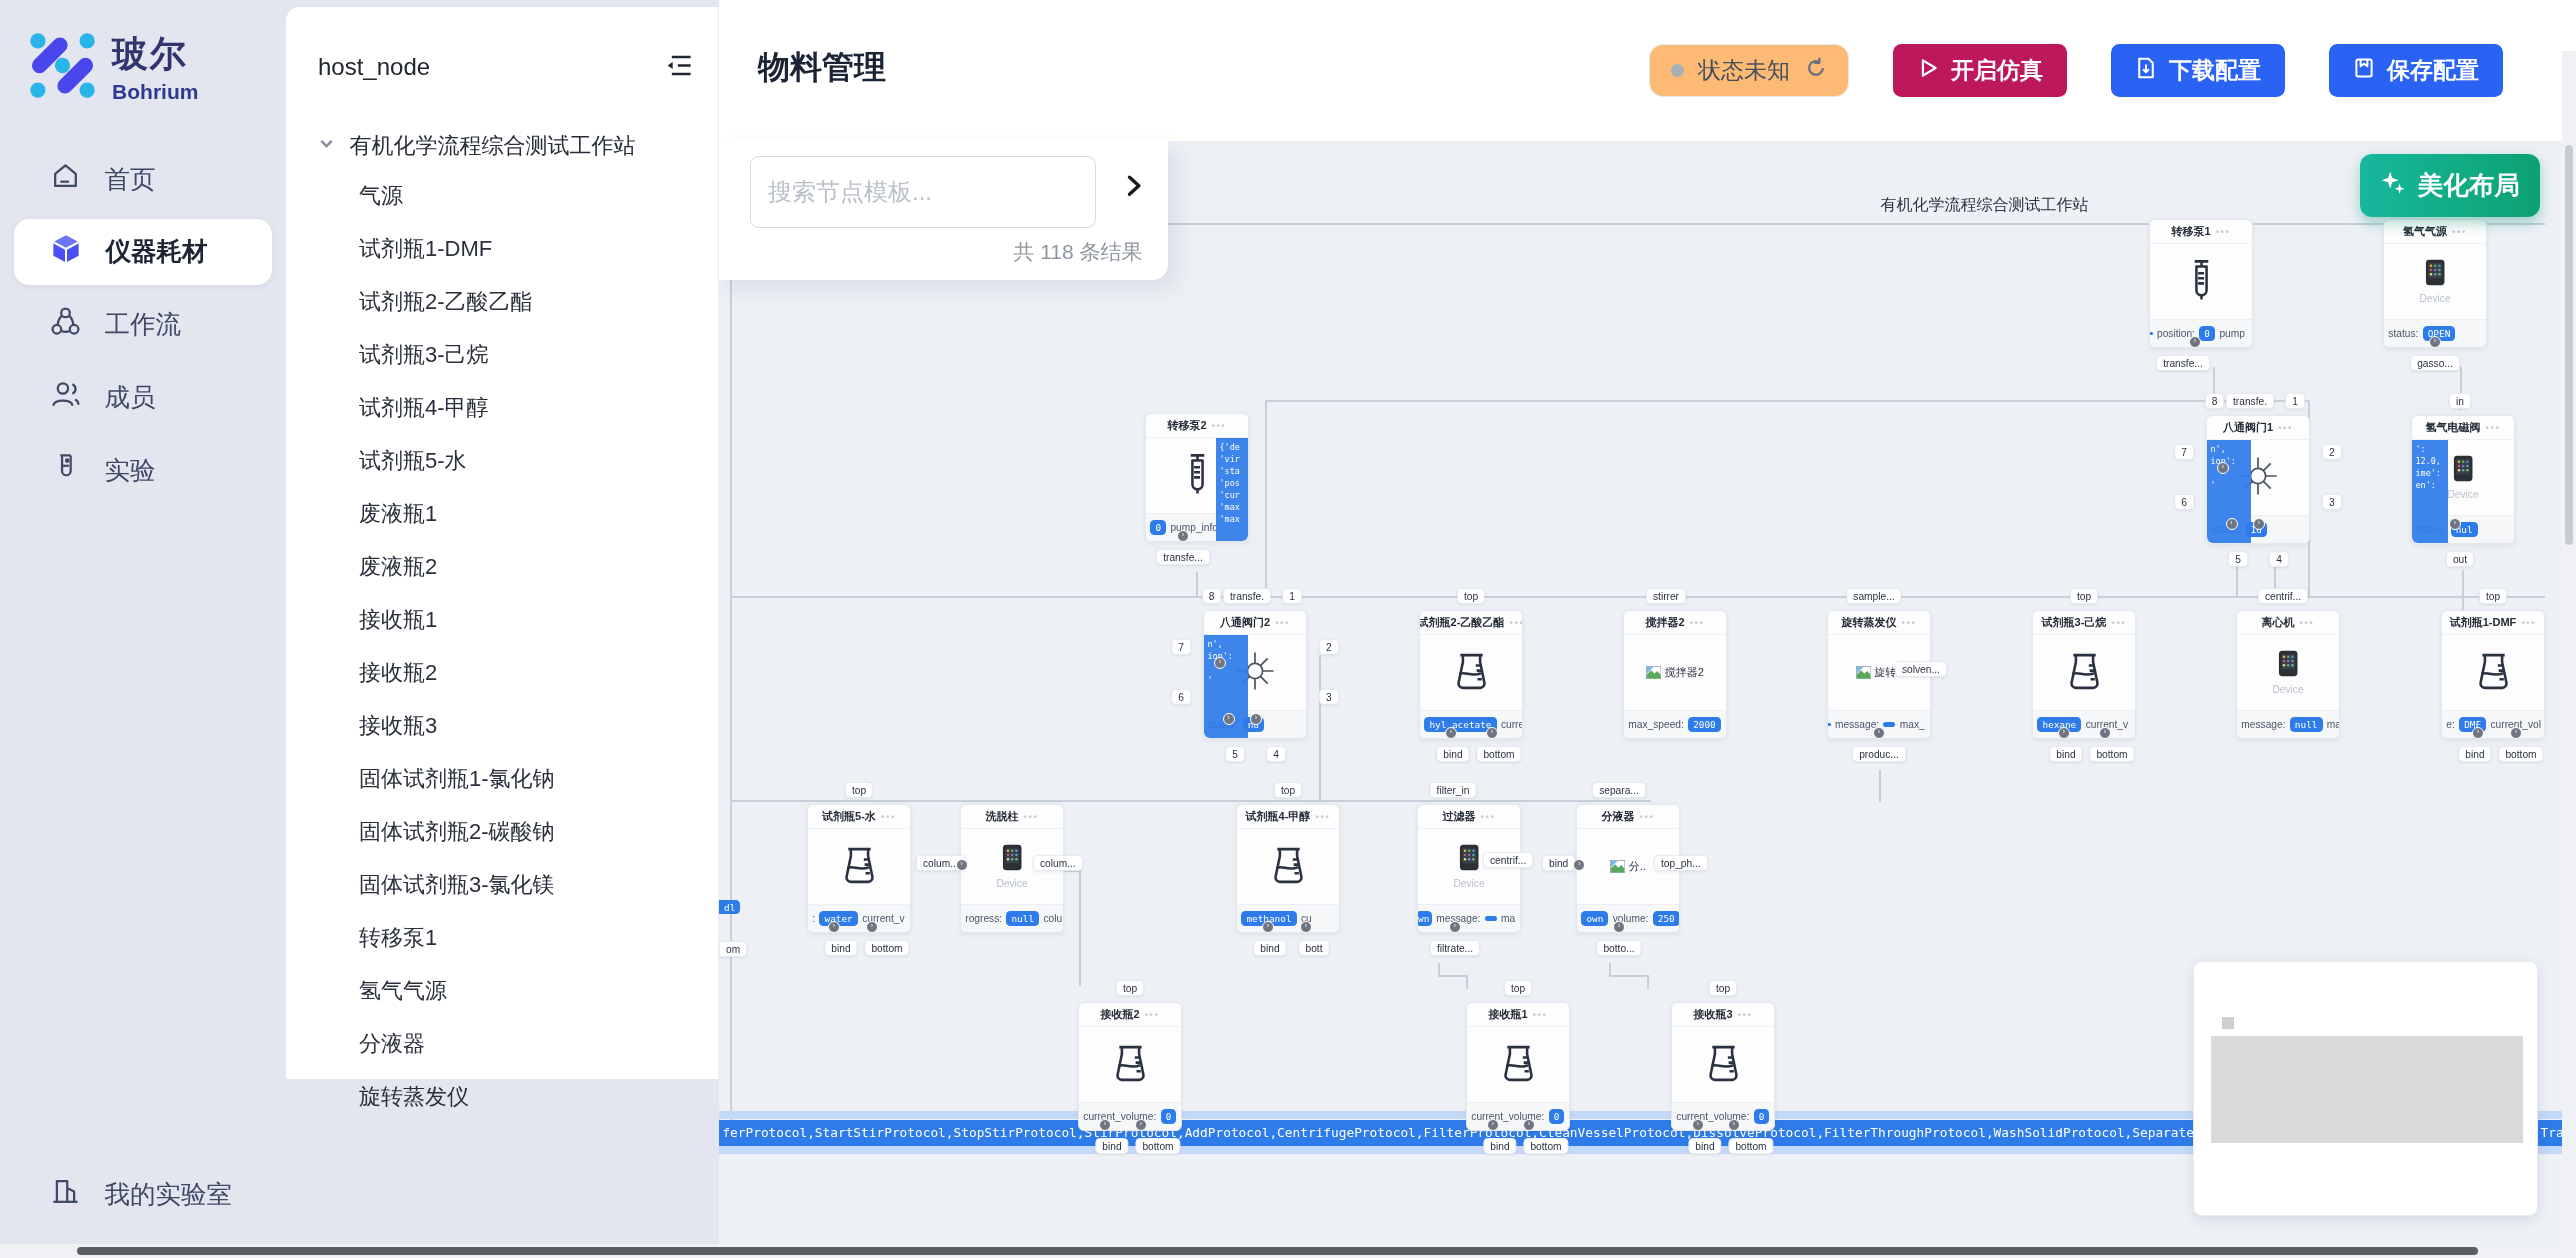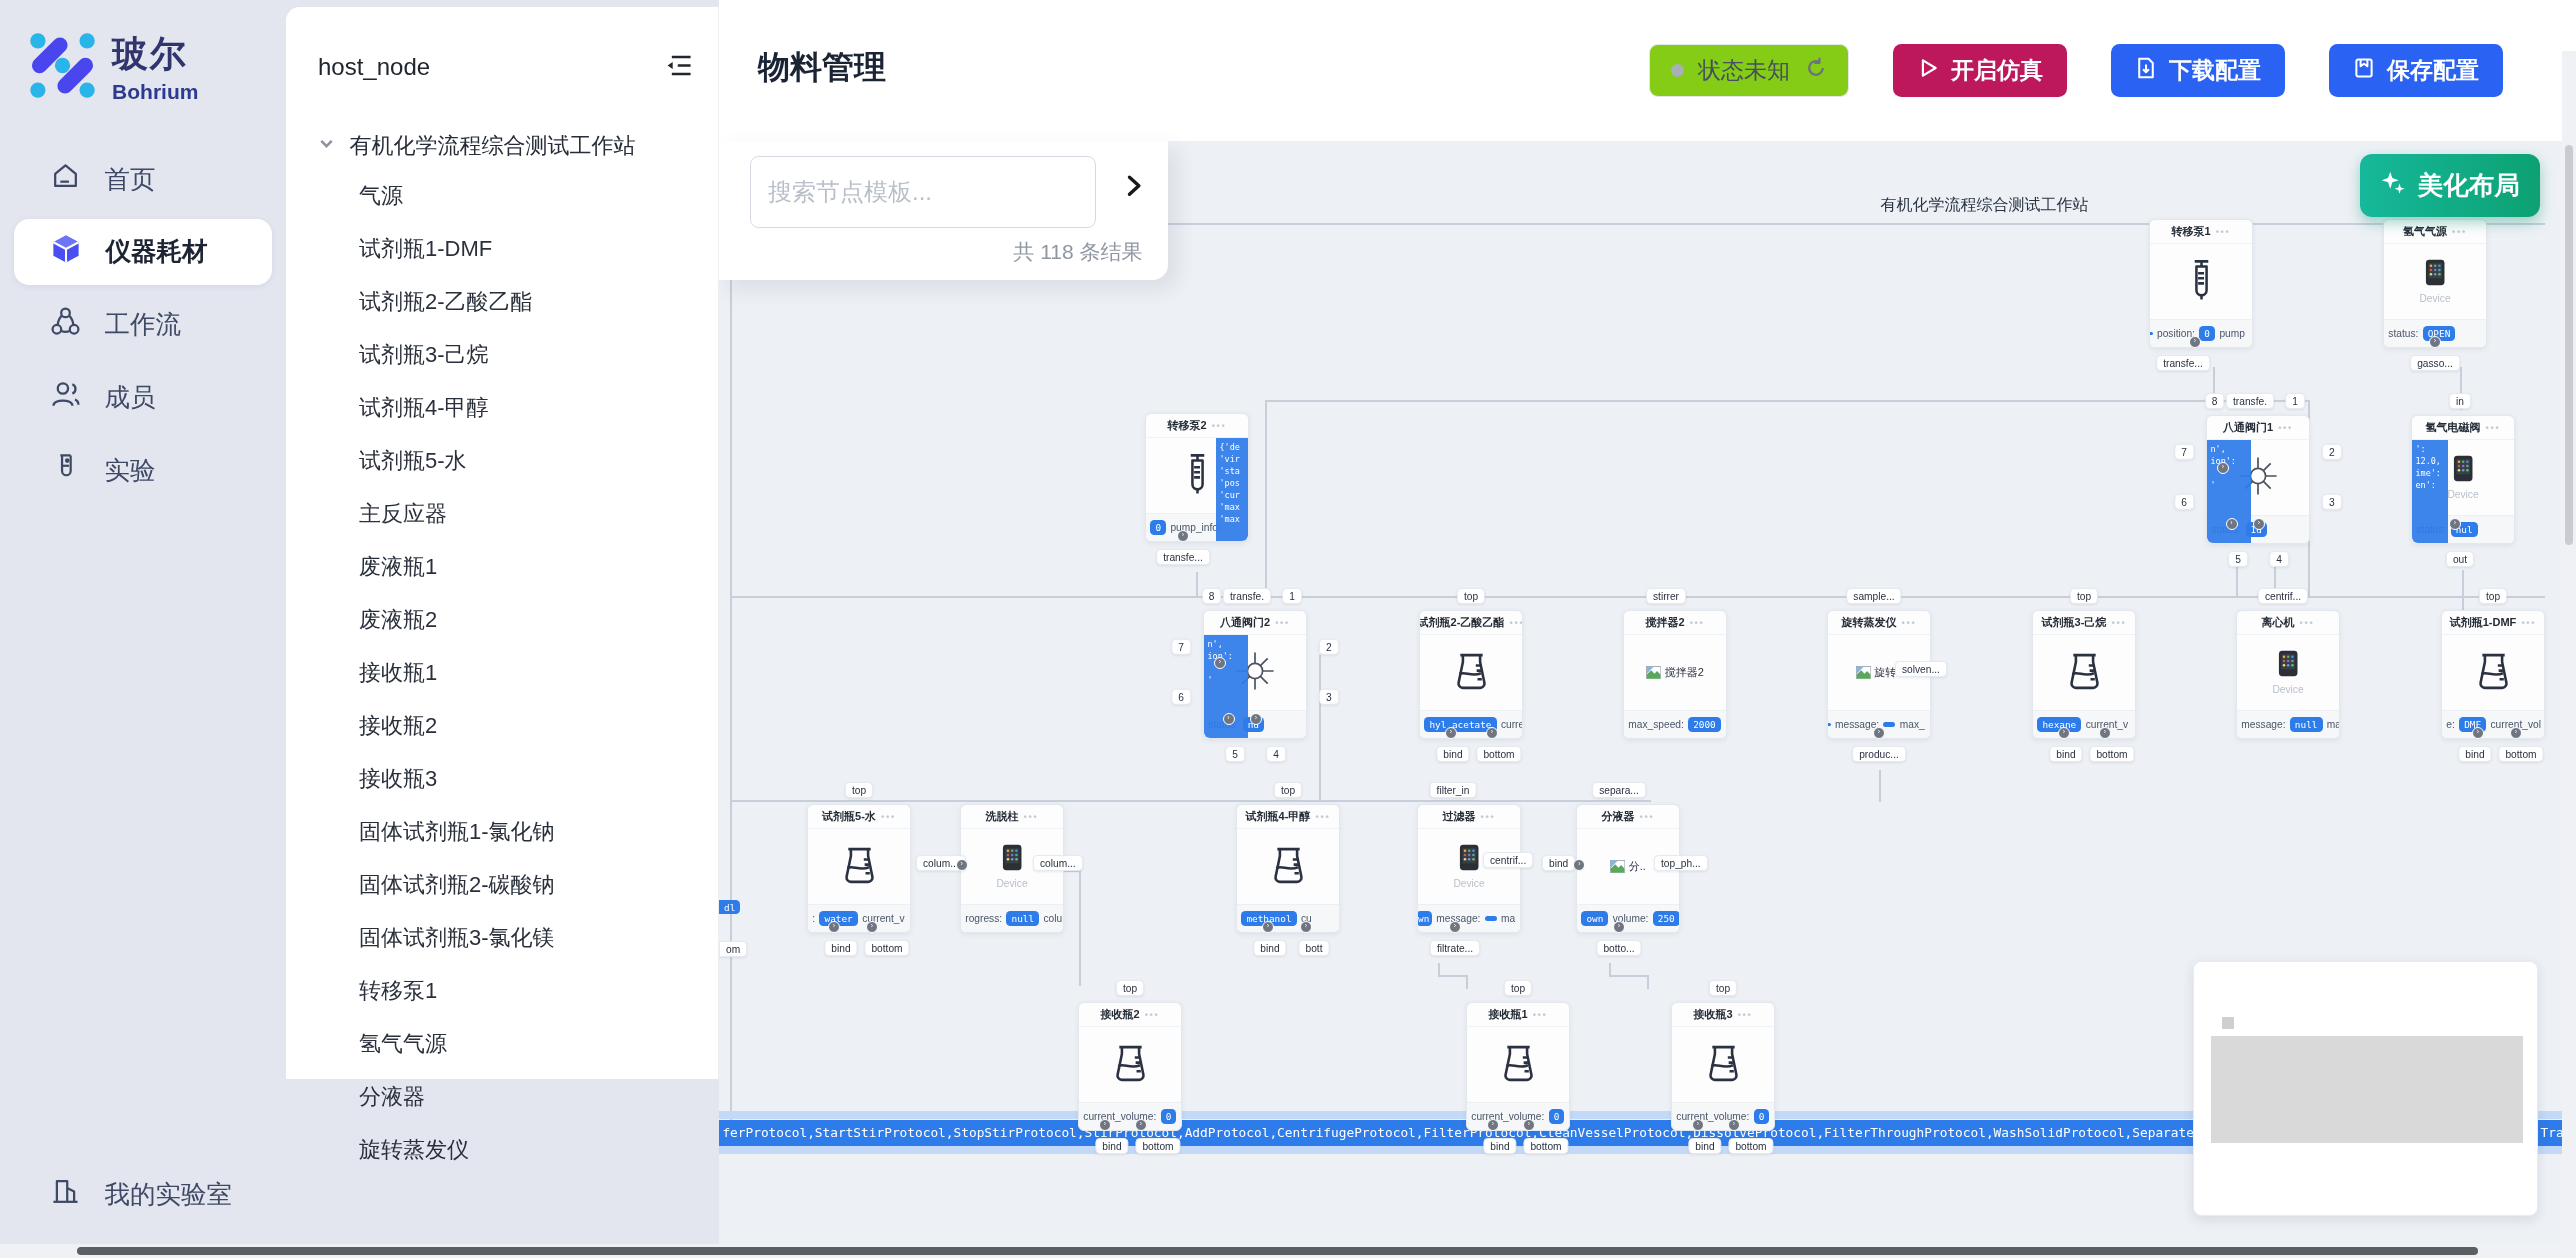--- a/index.html
+++ b/index.html
@@ -25,22 +25,22 @@
   .tree-head .hn { font-size:24px; color:#20262f; }
   .tree-root { display:flex; align-items:center; gap:13.6px; padding:48px 0 0 31px; font-size:22px; color:#272d38; }
   .tree-rows { margin-top:8.5px; }
   .tree-row { padding-left:73px; height:53px; line-height:53px; font-size:22px; color:#2a303b;
     white-space:nowrap; cursor:pointer; }
 
   
   .main-header { position:absolute; left:719px; top:0; width:1857px; height:141px; background:#fff; z-index:15; }
   .page-title { position:absolute; left:39px; top:46px; font-size:32px; font-weight:700; color:#1b2434; }
   .hbtns { position:absolute; right:73px; top:44px; display:flex; gap:44px; }
-  .pill { display:flex; align-items:center; gap:13.6px; height:53px; padding:0 20.4px; background:#84cc16;
-    border:1.7px solid #e3e6ea; border-radius:9px; font-size:23px; color:#454f5e; }
+  .pill { display:flex; align-items:center; gap:13.6px; height:53px; padding:0 20.4px; background:#fdba74;
+    border:1.7px solid #e3e6ea; border-radius:14px; font-size:23px; color:#454f5e; }
   .dot { width:13.6px; height:13.6px; border-radius:50%; background:#a7afb8; }
   .btn { display:flex; align-items:center; gap:12px; height:53px; padding:0 24px; border-radius:8.5px;
     color:#fff; font-size:23px; font-weight:600; cursor:pointer; border:none; }
   .btn.green { background:#be185d;padding-left:24px; }
   .btn.blue { background:#2a62f4; }
 
   
   .search-card { position:absolute; left:719px; top:141px; width:449px; height:139px; background:#fff;
     border-radius:0 0 15.3px 0; box-shadow:8.5px 8.5px 20.4px rgba(45,55,80,.10); z-index:18; }
   .search-input { position:absolute; left:31px; top:15.3px; width:346px; height:72px; border:1.7px solid #d5dae2;
@@ -190,21 +190,20 @@
         </svg></span>
     <span>有机化学流程综合测试工作站</span>
   </div>
   <div class="tree-rows" id="tree-rows">
       <div class="tree-row">气源</div>
       <div class="tree-row">试剂瓶1-DMF</div>
       <div class="tree-row">试剂瓶2-乙酸乙酯</div>
       <div class="tree-row">试剂瓶3-己烷</div>
       <div class="tree-row">试剂瓶4-甲醇</div>
       <div class="tree-row">试剂瓶5-水</div>
-      <div class="tree-row">主反应器</div>
       <div class="tree-row">废液瓶1</div>
       <div class="tree-row">废液瓶2</div>
       <div class="tree-row">接收瓶1</div>
       <div class="tree-row">接收瓶2</div>
       <div class="tree-row">接收瓶3</div>
       <div class="tree-row">固体试剂瓶1-氯化钠</div>
       <div class="tree-row">固体试剂瓶2-碳酸钠</div>
       <div class="tree-row">固体试剂瓶3-氯化镁</div>
       <div class="tree-row">转移泵1</div>
       <div class="tree-row">氢气气源</div>

